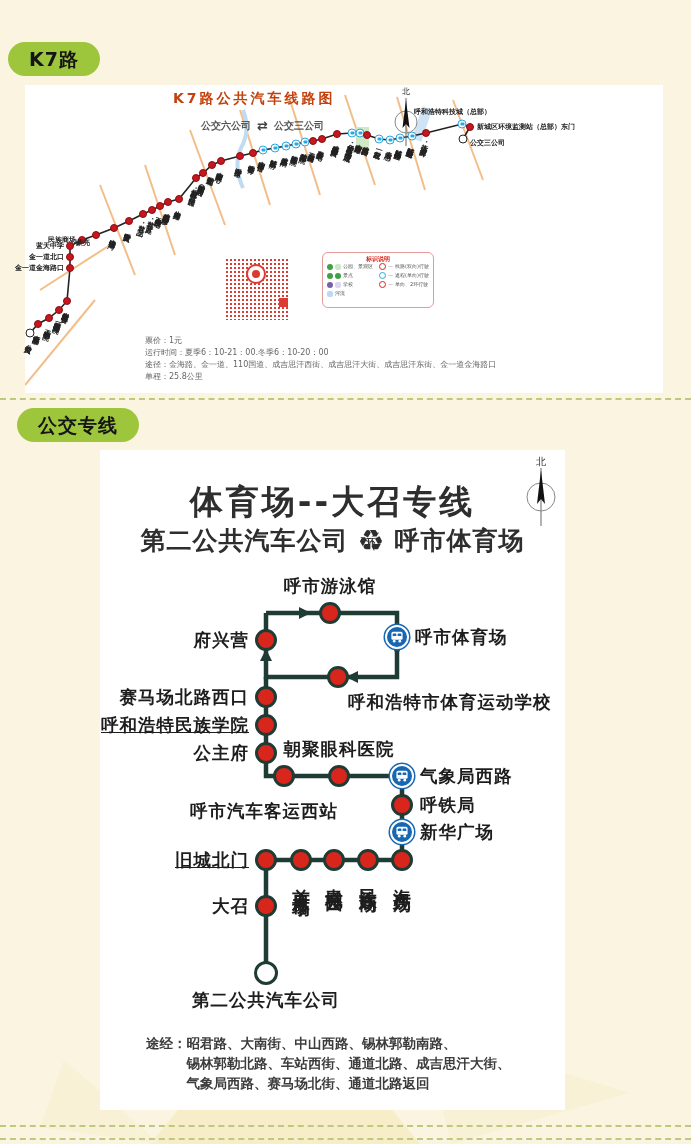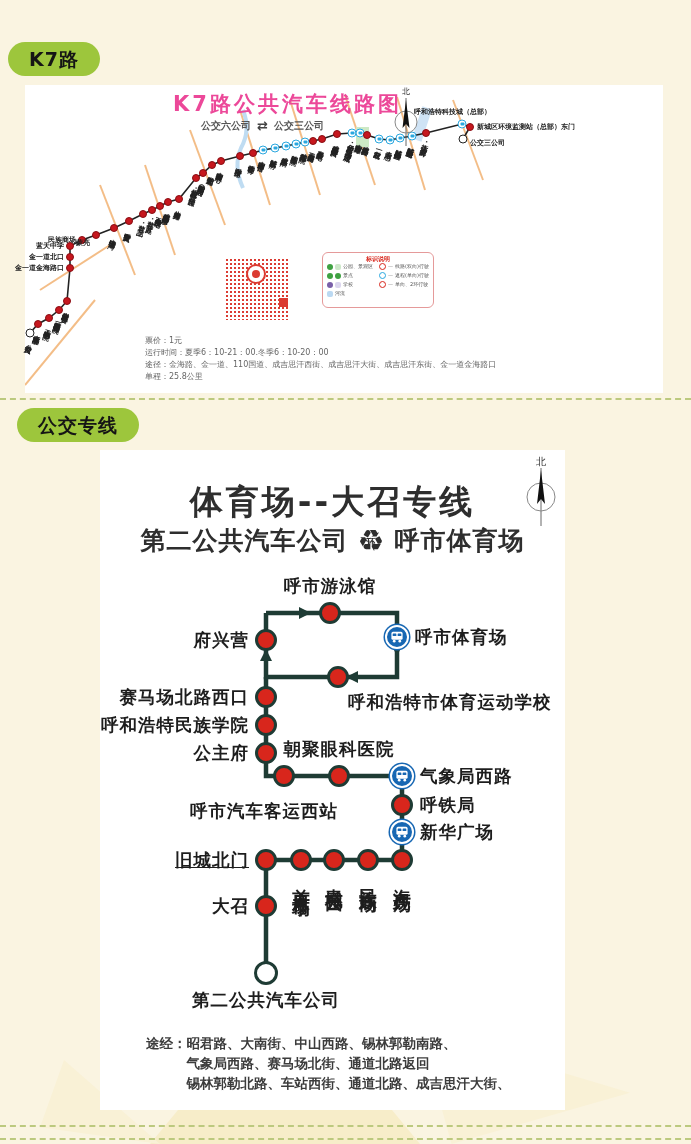--- a/index.html
+++ b/index.html
@@ -13,21 +13,21 @@
         font-size:19px;line-height:34px;height:34px;padding:0 21px;border-radius:18px;letter-spacing:1px}
   #pill-k7{left:8px;top:42px}
   #pill-sp{left:17px;top:408px}
   .panel{position:absolute;background:#fff;z-index:1}
   #k7-panel{left:25px;top:85px;width:638px;height:308px}
   #sp-panel{left:100px;top:450px;width:465px;height:660px}
   .sep{position:absolute;left:0;width:691px;height:0;border-top:2px dashed #BCC97E;z-index:2}
   #sep1{top:398px}#sep2{top:1125px}#sep3{top:1138px}
   .mapsvg{position:absolute;left:0;top:0}
   
-  .k7-title{position:absolute;left:148px;top:5px;font-size:21px;font-weight:bold;color:#ec4899;letter-spacing:3px;white-space:nowrap}
+  .k7-title{position:absolute;left:148px;top:5px;font-size:14px;font-weight:bold;color:#c2410c;letter-spacing:3px;white-space:nowrap}
   .k7-sub{position:absolute;left:176px;top:34px;font-size:10px;font-weight:bold;color:#555;white-space:nowrap;display:flex;align-items:center;gap:6px}
   .k7-sub .xchg{font-size:13px;color:#444;line-height:10px}
   .compass{position:absolute;text-align:center;z-index:4}
   .compass .north{font-size:8px;color:#333;line-height:8px}
   #k7-compass{left:368px;top:3px;width:26px}
   #sp-compass{left:424px;top:8px;width:34px}
   #sp-compass .north{font-size:10px}
   .dot{position:absolute;transform:translate(-50%,-50%);z-index:3;box-sizing:border-box;border-radius:50%}
   .k7-dot-r{width:8px;height:8px;background:#C6171E;border:1px solid #8a0d12}
   .k7-dot-b{width:9px;height:9px;background:#fff;border:1.5px solid #2AA7DF;display:flex;align-items:center;justify-content:center}
@@ -320,22 +320,22 @@
       <circle cx="17" cy="31" r="14" fill="none" stroke="#888" stroke-width="1"></circle>
       <polygon points="17,4 21,38 17,33 13,38" fill="#111"></polygon>
     </svg>
   </div>
 
   <div class="sp-info">
     <div class="row">
       <span class="lbl">途经：</span>
       <span id="sp-via-lines">
           <div>昭君路、大南街、中山西路、锡林郭勒南路、</div>
+          <div>锡林郭勒北路、车站西街、通道北路、成吉思汗大街、</div>
           <div>气象局西路、赛马场北街、通道北路返回</div>
-          <div>锡林郭勒北路、车站西街、通道北路、成吉思汗大街、</div>
         </span>
     </div>
   </div>
 <div class="dot sp-dot-r" style="left: 230px; top: 163px;"></div>
     <div class="sp-lab" style="left: 230px; top: 148px; transform: translate(-50%, -100%);">呼市游泳馆</div>
     <div class="dot sp-dot-B" style="left: 297px; top: 187px;">
       <svg viewBox="0 0 20 20" width="16" height="16">
         <rect x="3" y="3.5" width="14" height="10" rx="2" fill="#fff"></rect>
         <rect x="4.6" y="5.5" width="4.6" height="3.4" rx="0.6" fill="#1767B3"></rect>
         <rect x="10.8" y="5.5" width="4.6" height="3.4" rx="0.6" fill="#1767B3"></rect>
@@ -344,21 +344,21 @@
       </svg>
     </div>
     <div class="sp-lab" style="left: 315px; top: 187px; transform: translateY(-50%);">呼市体育场</div>
     <div class="dot sp-dot-r" style="left: 166px; top: 190px;"></div>
     <div class="sp-lab" style="left: 149px; top: 190px; transform: translate(-100%, -50%);">府兴营</div>
     <div class="dot sp-dot-r" style="left: 238px; top: 227px;"></div>
     <div class="sp-lab" style="left: 248px; top: 240px;">呼和浩特市体育运动学校</div>
     <div class="dot sp-dot-r" style="left: 166px; top: 247px;"></div>
     <div class="sp-lab" style="left: 149px; top: 247px; transform: translate(-100%, -50%);">赛马场北路西口</div>
     <div class="dot sp-dot-r" style="left: 166px; top: 275px;"></div>
-    <div class="sp-lab" style="left: 149px; top: 275px; transform: translate(-100%, -50%);">呼和浩特民族学院</div>
+    <div class="sp-lab" style="left: 149px; top: 275px; transform: translate(-100%, -50%); text-decoration: underline;">呼和浩特民族学院</div>
     <div class="dot sp-dot-r" style="left: 166px; top: 303px;"></div>
     <div class="sp-lab" style="left: 149px; top: 303px; transform: translate(-100%, -50%);">公主府</div>
     <div class="dot sp-dot-r" style="left: 184px; top: 326px;"></div>
     <div class="sp-lab" style="left: 164px; top: 329px; transform: translateX(-50%); margin-top: 20px;">呼市汽车客运西站</div>
     <div class="dot sp-dot-r" style="left: 239px; top: 326px;"></div>
     <div class="sp-lab" style="left: 239px; top: 311px; transform: translate(-50%, -100%);">朝聚眼科医院</div>
     <div class="dot sp-dot-B" style="left: 302px; top: 326px;">
       <svg viewBox="0 0 20 20" width="16" height="16">
         <rect x="3" y="3.5" width="14" height="10" rx="2" fill="#fff"></rect>
         <rect x="4.6" y="5.5" width="4.6" height="3.4" rx="0.6" fill="#1767B3"></rect>

